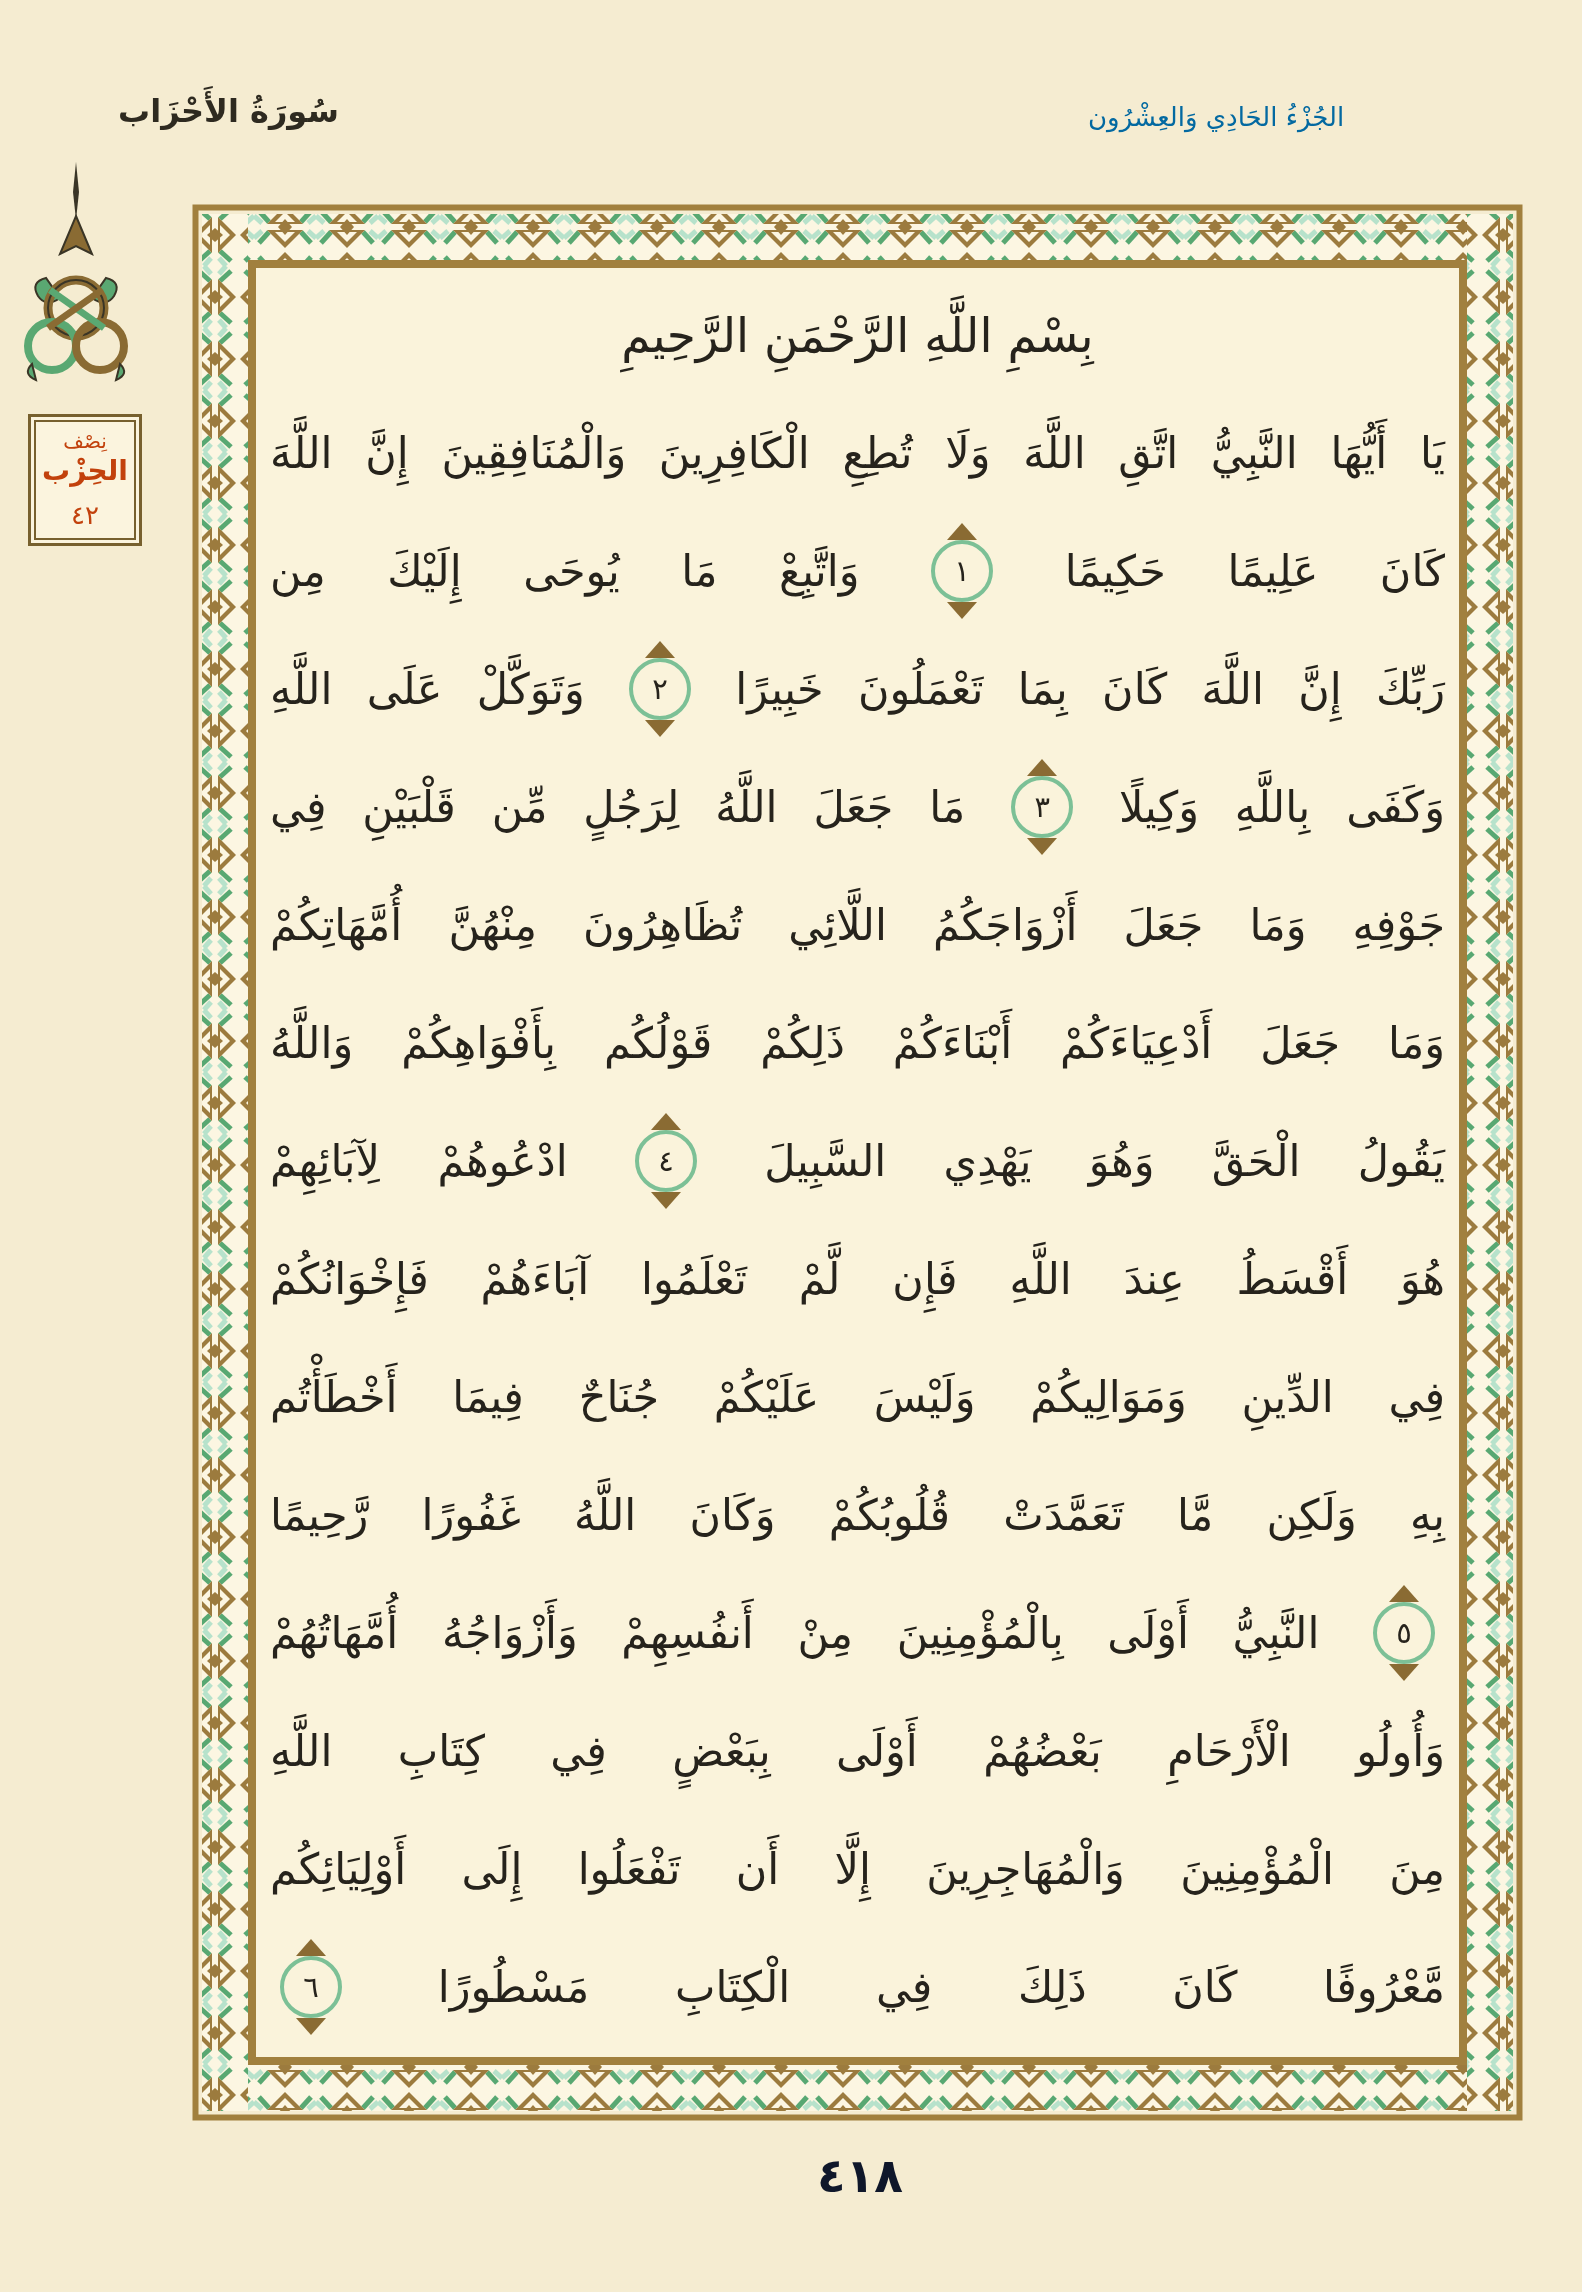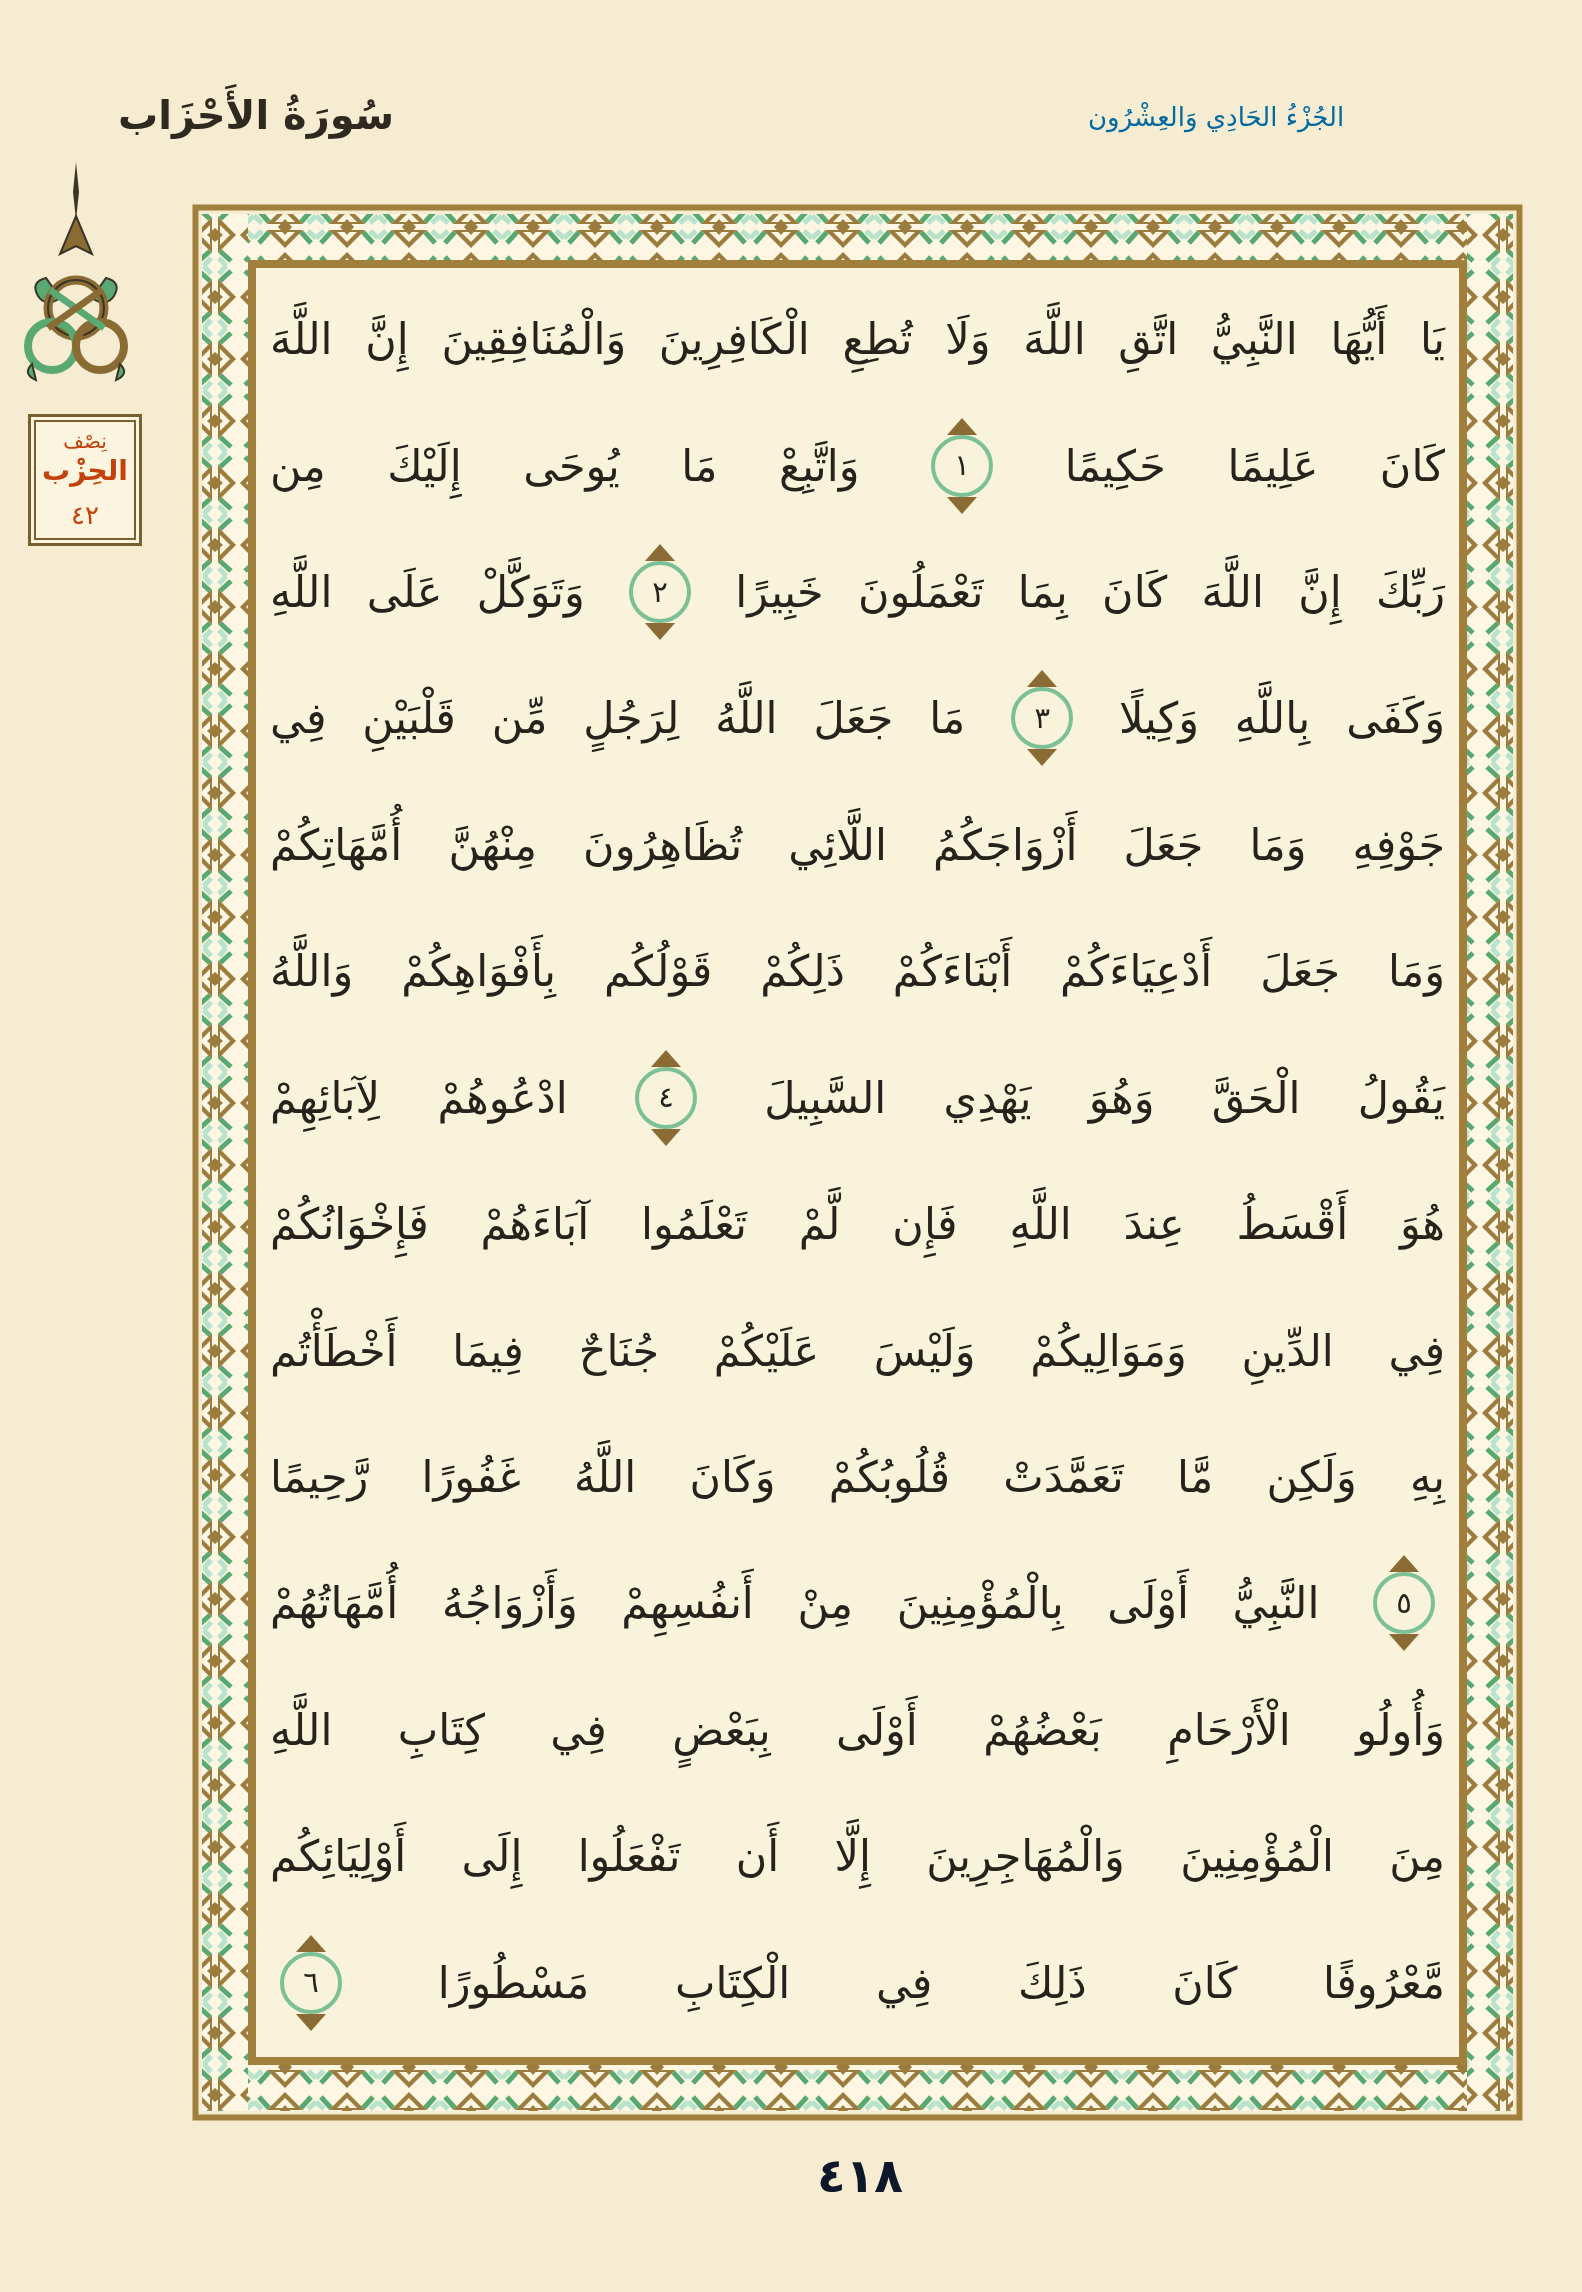--- a/index.html
+++ b/index.html
@@ -7,21 +7,21 @@
   .page{
     position:relative;
     width:1582px;height:2292px;
     background:#f5ecd1;
     overflow:hidden;
     direction:rtl;
   }
   
   .surah-header{
     position:absolute;left:118px;top:92px;
-    font-size:40px;font-weight:bold;color:#2e2a20;
+    font-size:32px;font-weight:bold;color:#2e2a20;
     white-space:nowrap;
   }
   .juz-header{
     position:absolute;left:1088px;top:102px;
     font-size:26px;font-weight:normal;color:#0369a1;
     white-space:nowrap;
   }
   
   .hizb-ornament{position:absolute;left:16px;top:158px;}
   .hizb-box{
@@ -150,20 +150,21 @@
     <rect x="3.5" y="3.5" width="1324" height="1910" fill="none" stroke="#a1803e" stroke-width="6"></rect>
     <rect x="10" y="10" width="1311" height="46" fill="url(#bandH)"></rect>
     <rect x="10" y="1861" width="1311" height="46" fill="url(#bandH)"></rect>
     <rect x="10" y="10" width="46" height="1897" fill="url(#bandV)"></rect>
     <rect x="1275" y="10" width="46" height="1897" fill="url(#bandV)"></rect>
     <rect x="64" y="64" width="1203" height="1789" fill="#faf3db"></rect>
     <rect x="60" y="60" width="1211" height="1797" fill="none" stroke="#a1803e" stroke-width="8"></rect>
   </svg>
 
   <div class="text-area">
+    <div class="bismillah-row">بِسْمِ اللَّهِ الرَّحْمَنِ الرَّحِيمِ</div>
 
   <div class="quran-line">
         <span class="word">يَا</span>
         <span class="word">أَيُّهَا</span>
         <span class="word">النَّبِيُّ</span>
         <span class="word">اتَّقِ</span>
         <span class="word">اللَّهَ</span>
         <span class="word">وَلَا</span>
         <span class="word">تُطِعِ</span>
         <span class="word">الْكَافِرِينَ</span>

